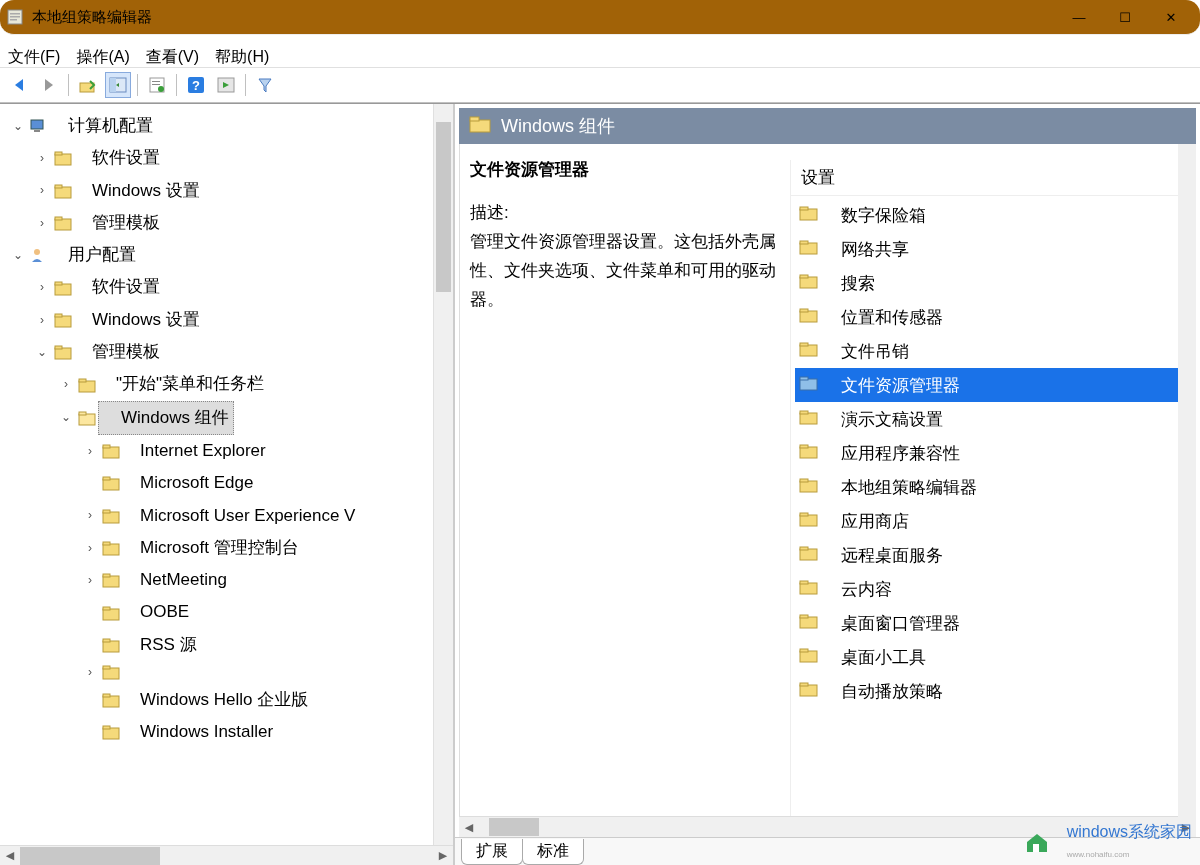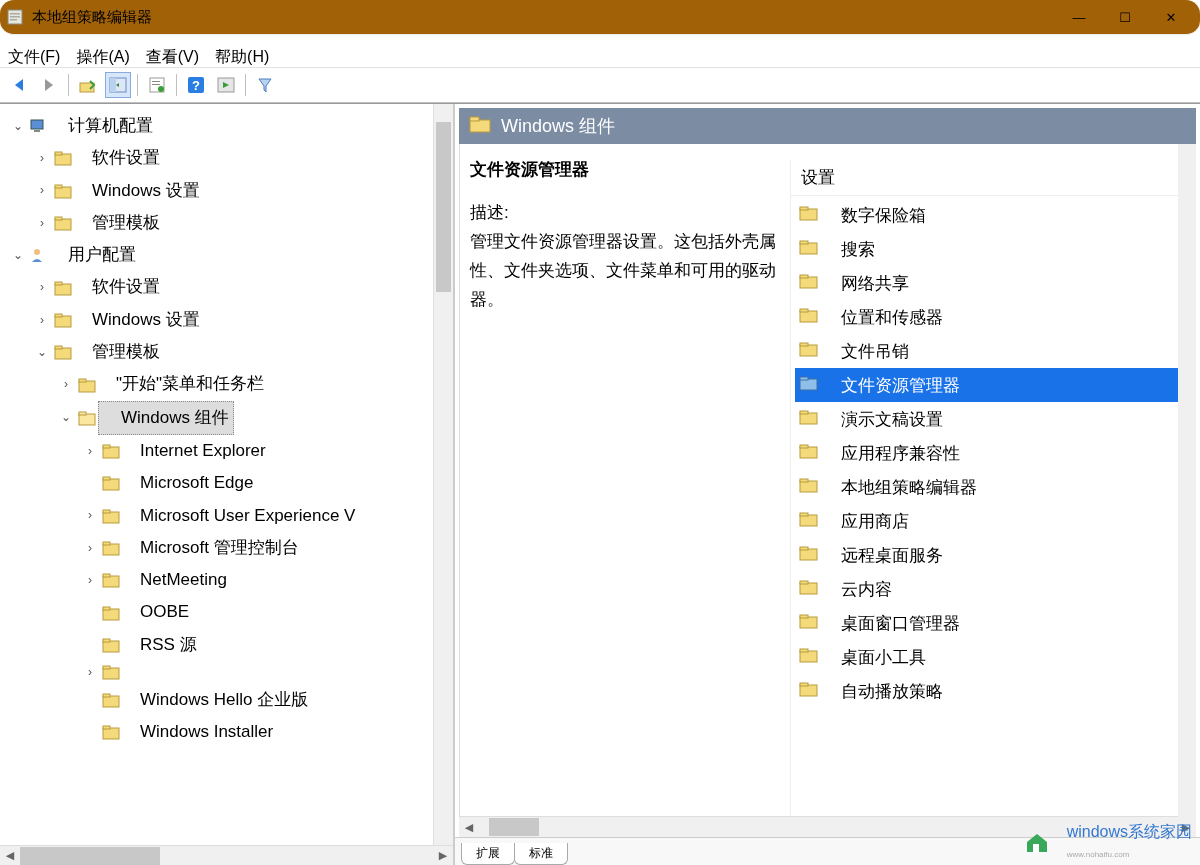--- a/index.html
+++ b/index.html
@@ -159,21 +159,21 @@
 .right-hscroll .arrow{width:20px;text-align:center;color:#666;font-size:11px;}
 .right-hscroll .track{flex:1;height:18px;position:relative;}
 .right-hscroll .thumb{position:absolute;left:10px;top:0;height:18px;width:50px;background:#c8c8c8;}
 .right-vscroll{position:absolute; right:4px; top:40px; bottom:48px; width:18px; background:#f0f0f0;}
 .tabs {
   height: 28px;
   display: flex;
   align-items: flex-end;
   padding-left: 6px;
   gap: 0;
-  font-size: 12px;
+  font-size: 16px;
   background:#f8f8f8;
   border-top:1px solid #ccc;
 }
 .tab {
   padding: 2px 14px;
   border: 1px solid #aaa;
   border-top: none;
   border-radius: 0 0 6px 6px;
   background: #fff;
   margin-right: -1px;
@@ -512,28 +512,28 @@
                   <rect x="1" y="4" width="17" height="11" fill="#f5da7b" stroke="#b89b3c"></rect>
                   <rect x="1" y="2" width="8" height="3" fill="#f5da7b" stroke="#b89b3c"></rect>
                 </svg></span>
               <span>数字保险箱</span>
             </div>
             <div class="list-item">
               <span><svg width="20" height="16">
                   <rect x="1" y="4" width="17" height="11" fill="#f5da7b" stroke="#b89b3c"></rect>
                   <rect x="1" y="2" width="8" height="3" fill="#f5da7b" stroke="#b89b3c"></rect>
                 </svg></span>
+              <span>网络共享</span>
+            </div>
+            <div class="list-item">
+              <span><svg width="20" height="16">
+                  <rect x="1" y="4" width="17" height="11" fill="#f5da7b" stroke="#b89b3c"></rect>
+                  <rect x="1" y="2" width="8" height="3" fill="#f5da7b" stroke="#b89b3c"></rect>
+                </svg></span>
               <span>搜索</span>
-            </div>
-            <div class="list-item">
-              <span><svg width="20" height="16">
-                  <rect x="1" y="4" width="17" height="11" fill="#f5da7b" stroke="#b89b3c"></rect>
-                  <rect x="1" y="2" width="8" height="3" fill="#f5da7b" stroke="#b89b3c"></rect>
-                </svg></span>
-              <span>网络共享</span>
             </div>
             <div class="list-item">
               <span><svg width="20" height="16">
                   <rect x="1" y="4" width="17" height="11" fill="#f5da7b" stroke="#b89b3c"></rect>
                   <rect x="1" y="2" width="8" height="3" fill="#f5da7b" stroke="#b89b3c"></rect>
                 </svg></span>
               <span>位置和传感器</span>
             </div>
             <div class="list-item">
               <span><svg width="20" height="16">

